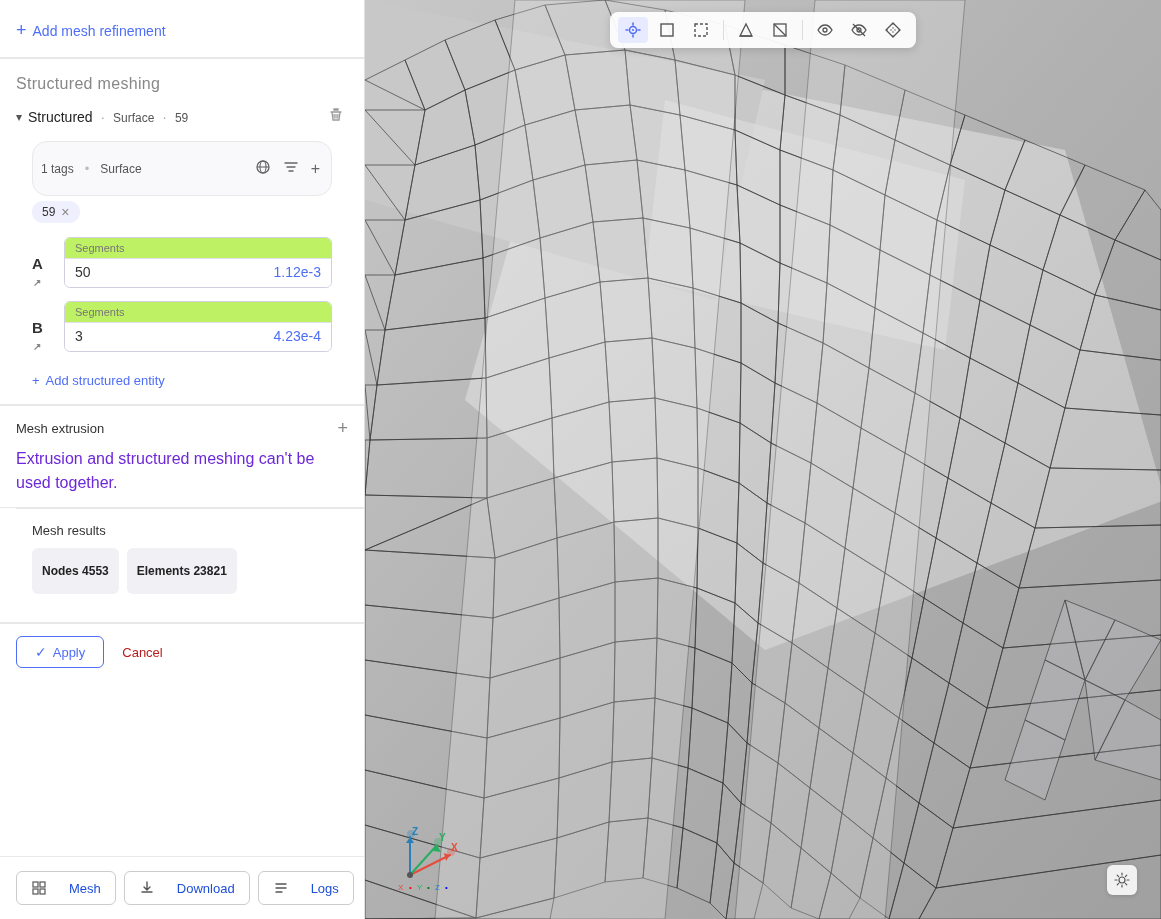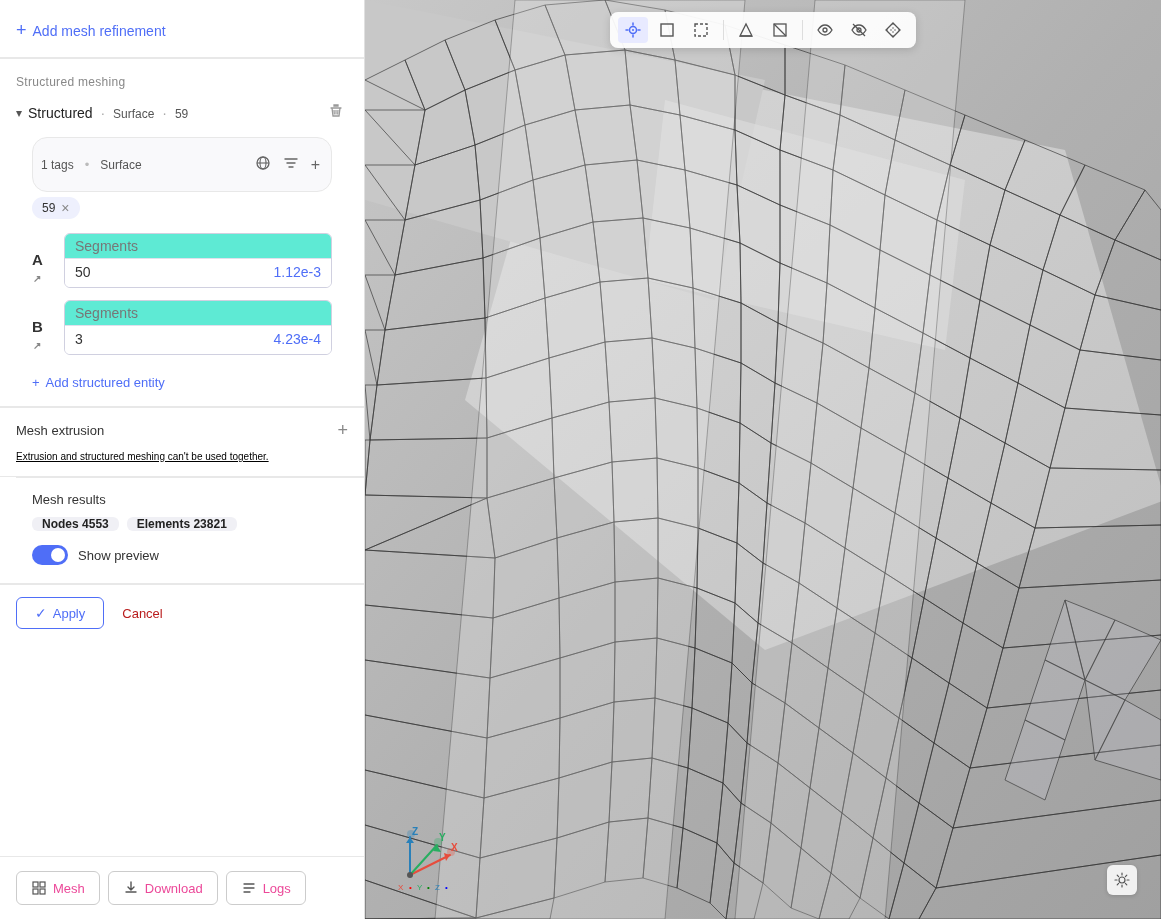--- a/index.html
+++ b/index.html
@@ -46,21 +46,21 @@
       height: 1px;
       background: #e8e8e8;
       margin: 0;
     }
 
     .structured-meshing-section {
       padding: 16px 16px 0;
     }
 
     .section-label {
-      font-size: 12px;
+      font-size: 16px;
       color: #888;
       font-weight: 400;
       margin-bottom: 12px;
       letter-spacing: 0.3px;
     }
 
     .structured-header {
       display: flex;
       align-items: center;
       justify-content: space-between;
@@ -193,23 +193,23 @@
     }
 
     .segments-field {
       flex: 1;
       border: 1.5px solid #d0d0e0;
       border-radius: 6px;
       overflow: hidden;
     }
 
     .segments-field-header {
-      background: #5eead4;
+      background: #bef264;
       padding: 4px 10px;
-      font-size: 14px;
+      font-size: 11px;
       color: #777;
       border-bottom: 1px solid #e0e0ec;
     }
 
     .segments-field-row {
       display: flex;
       align-items: center;
       justify-content: space-between;
       padding: 5px 10px 7px;
       background: #fff;
@@ -260,24 +260,23 @@
 
     .extrusion-plus-btn {
       background: none;
       border: none;
       cursor: pointer;
       color: #888;
       font-size: 18px;
     }
 
     .extrusion-warning {
-      font-size: 10px;
-      color: #000000;
+      font-size: 16px;
+      color: #6d28d9;
       line-height: 1.5;
-      text-decoration: underline;
     }
 
     .mesh-results-section {
       padding: 14px 16px;
       border-top: 1px solid #e8e8e8;
       margin-left: 16px;
     }
 
     .mesh-results-label {
       font-size: 13px;
@@ -288,21 +287,21 @@
 
     .mesh-results-chips {
       display: flex;
       gap: 8px;
       margin-bottom: 14px;
     }
 
     .result-chip {
       background: #f0f0f5;
       border-radius: 6px;
-      padding: 0 10px;
+      padding: 16px 10px;
       font-size: 12px;
       color: #444;
     }
 
     .result-chip span {
       font-weight: 600;
       color: #222;
     }
 
     .show-preview-row {
@@ -400,27 +399,27 @@
       align-items: center;
       gap: 8px;
       padding: 14px 16px;
       border-top: 1px solid #e8e8e8;
       margin-top: auto;
     }
 
     .bottom-btn {
       display: flex;
       align-items: center;
-      gap: 6px;
+      gap: 22px;
       border: 1.5px solid #ccc;
       background: #fff;
       border-radius: 6px;
       padding: 8px 14px;
       font-size: 13px;
-      color: #ec4899;
+      color: #1d4ed8;
       cursor: pointer;
       font-weight: 500;
     }
 
     .bottom-btn svg, .bottom-btn .icon { flex-shrink: 0; }
 
     
     #viewport {
       flex: 1;
       position: relative;
@@ -638,27 +637,20 @@
   <div class="mesh-results-section">
     <div class="mesh-results-label">Mesh results</div>
     <div class="mesh-results-chips">
       <div class="result-chip">
         <span>Nodes</span> <span>4553</span>
       </div>
       <div class="result-chip">
         <span>Elements</span> <span>23821</span>
       </div>
     </div>
-    <div class="show-preview-row">
-      <label class="toggle-switch">
-        <input type="checkbox" checked="" style="">
-        <span class="toggle-slider active"></span>
-      </label>
-      <span class="show-preview-label">Show preview</span>
-    </div>
   </div>
 
   <div class="section-divider"></div>
 
   <div class="apply-cancel-row">
     <button class="apply-btn">
       <span class="apply-check">✓</span>
       <span>Apply</span>
     </button>
     <button class="cancel-btn">

